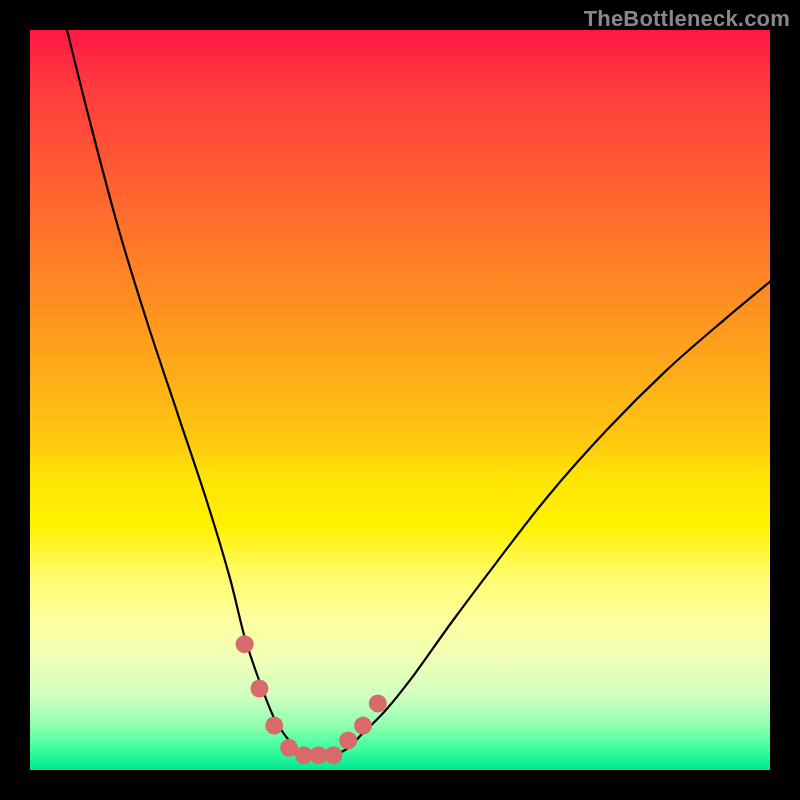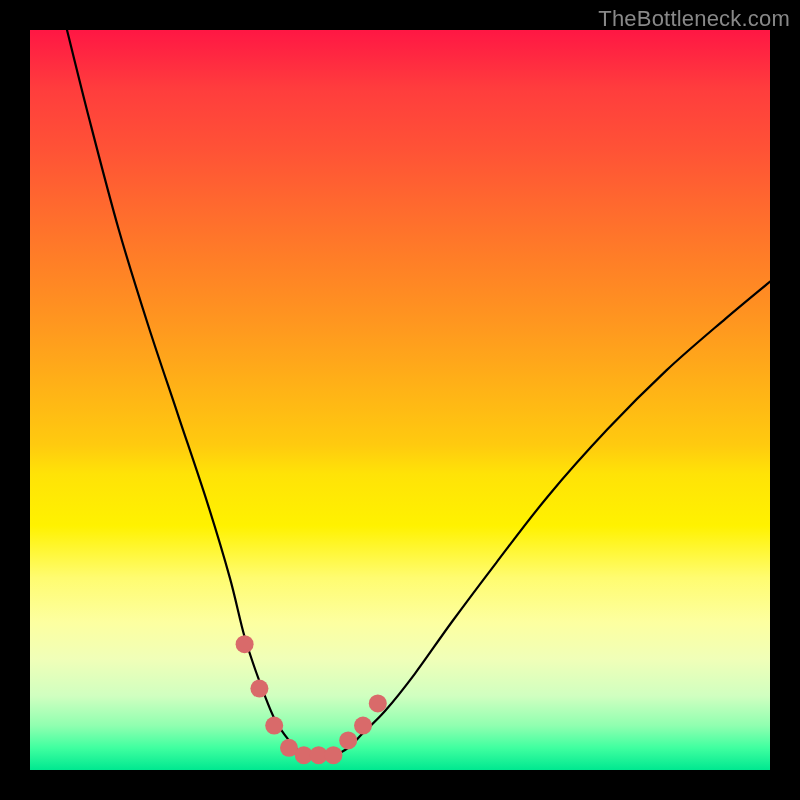--- a/index.html
+++ b/index.html
@@ -36,21 +36,21 @@
       #40ffa0 97%,
       #00e890 100%
     );
   }
   .watermark {
     position: absolute;
     top: 6px;
     right: 10px;
     color: #888;
     font-size: 22px;
-    font-weight: 400;
+    font-weight: 700;
     letter-spacing: 0.2px;
     text-align: center;
   }
   svg.curve {
     position: absolute;
     left: 0;
     top: 0;
     width: 740px;
     height: 740px;
     overflow: visible;

